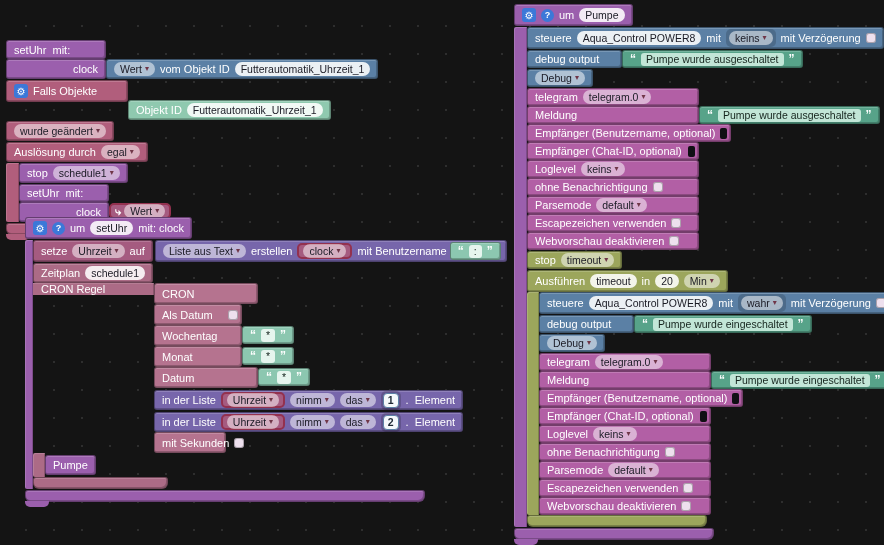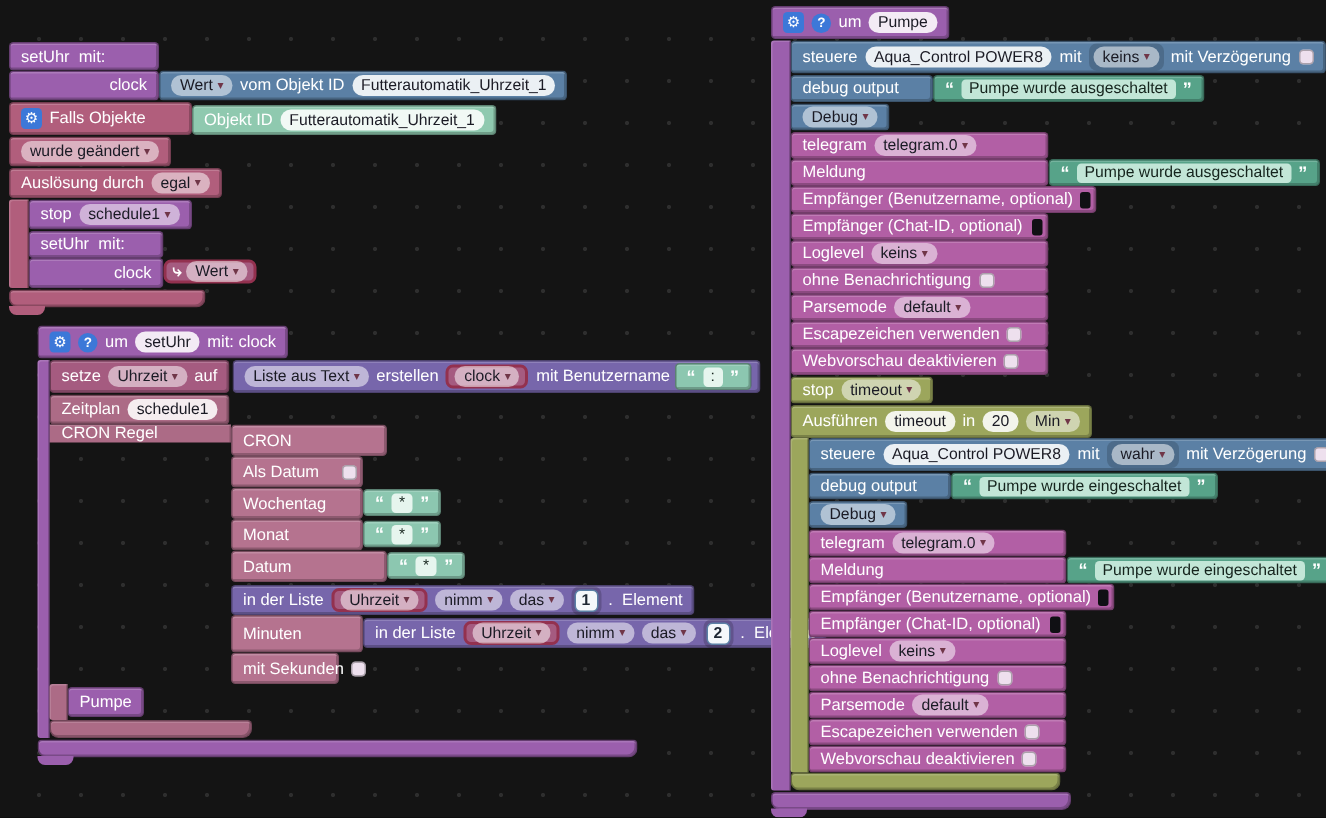--- a/index.html
+++ b/index.html
@@ -87,40 +87,40 @@
     background:#AC6B86;display:flex;align-items:center;padding:0 8px;color:#fff;font-size:11px;
     box-shadow:inset 0 1px 0 rgba(255,255,255,.12), inset -1px 0 0 rgba(0,0,0,.2);
   }
   .jend{justify-content:flex-end}
 </style>
 </head>
 <body>
 
 <div class="canvas">
 
-  <div class="grp stack" style="left:6px;top:28px">
+  <div class="grp stack" style="left:6px;top:40px">
 
     <div class="row">
       <div class="col tight">
         <div class="seg violet h19" style="width:100px"><span class="lbl">setUhr  mit:</span></div>
         <div class="seg violet h20 jend" style="width:100px"><span class="lbl">clock</span></div>
       </div>
       <div class="seg blue h20" style="margin-top:19px">
         <span class="pill"><span>Wert</span><b class="arr">▾</b></span>
         <span class="lbl">vom Objekt ID</span>
         <span class="pill bright">Futterautomatik_Uhrzeit_1</span>
       </div>
     </div>
 
     <div class="row">
       <div class="seg trig h22" style="width:122px">
         <span class="icon-gear">⚙</span>
         <span class="lbl">Falls Objekte</span>
       </div>
-      <div class="seg objid h20" style="margin-top:2px">
+      <div class="seg objid h20" style="margin-top:20px">
         <span class="lbl">Objekt ID</span>
         <span class="pill bright">Futterautomatik_Uhrzeit_1</span>
       </div>
     </div>
 
     <div class="seg trig h20">
       <span class="pill"><span>wurde geändert</span><b class="arr">▾</b></span>
     </div>
 
     <div class="seg trig h20">
@@ -206,21 +206,20 @@
               <div class="seg lilac h20" style="margin-top:2px">
                 <span class="lbl">in der Liste</span>
                 <span class="varsock"><span class="pill"><span>Uhrzeit</span><b class="arr">▾</b></span></span>
                 <span class="pill"><span>nimm</span><b class="arr">▾</b></span>
                 <span class="pill"><span>das</span><b class="arr">▾</b></span>
                 <span class="sockring"><span class="numpill">1</span></span>
                 <span class="lbl">.  Element</span>
               </div>
             </div>
             <div class="row">
-                <div class="seg cronin h25" style="width:88px"><span class="lbl">Minuten</span></div>
               <div class="seg lilac h20" style="margin-top:2px">
                 <span class="lbl">in der Liste</span>
                 <span class="varsock"><span class="pill"><span>Uhrzeit</span><b class="arr">▾</b></span></span>
                 <span class="pill"><span>nimm</span><b class="arr">▾</b></span>
                 <span class="pill"><span>das</span><b class="arr">▾</b></span>
                 <span class="sockring"><span class="numpill">2</span></span>
                 <span class="lbl">.  Element</span>
               </div>
             </div>
             <div class="seg cronin h21" style="width:72px"><span class="lbl">mit Sekunden</span><span class="chk mla" style="margin-right:-6px"></span></div>

